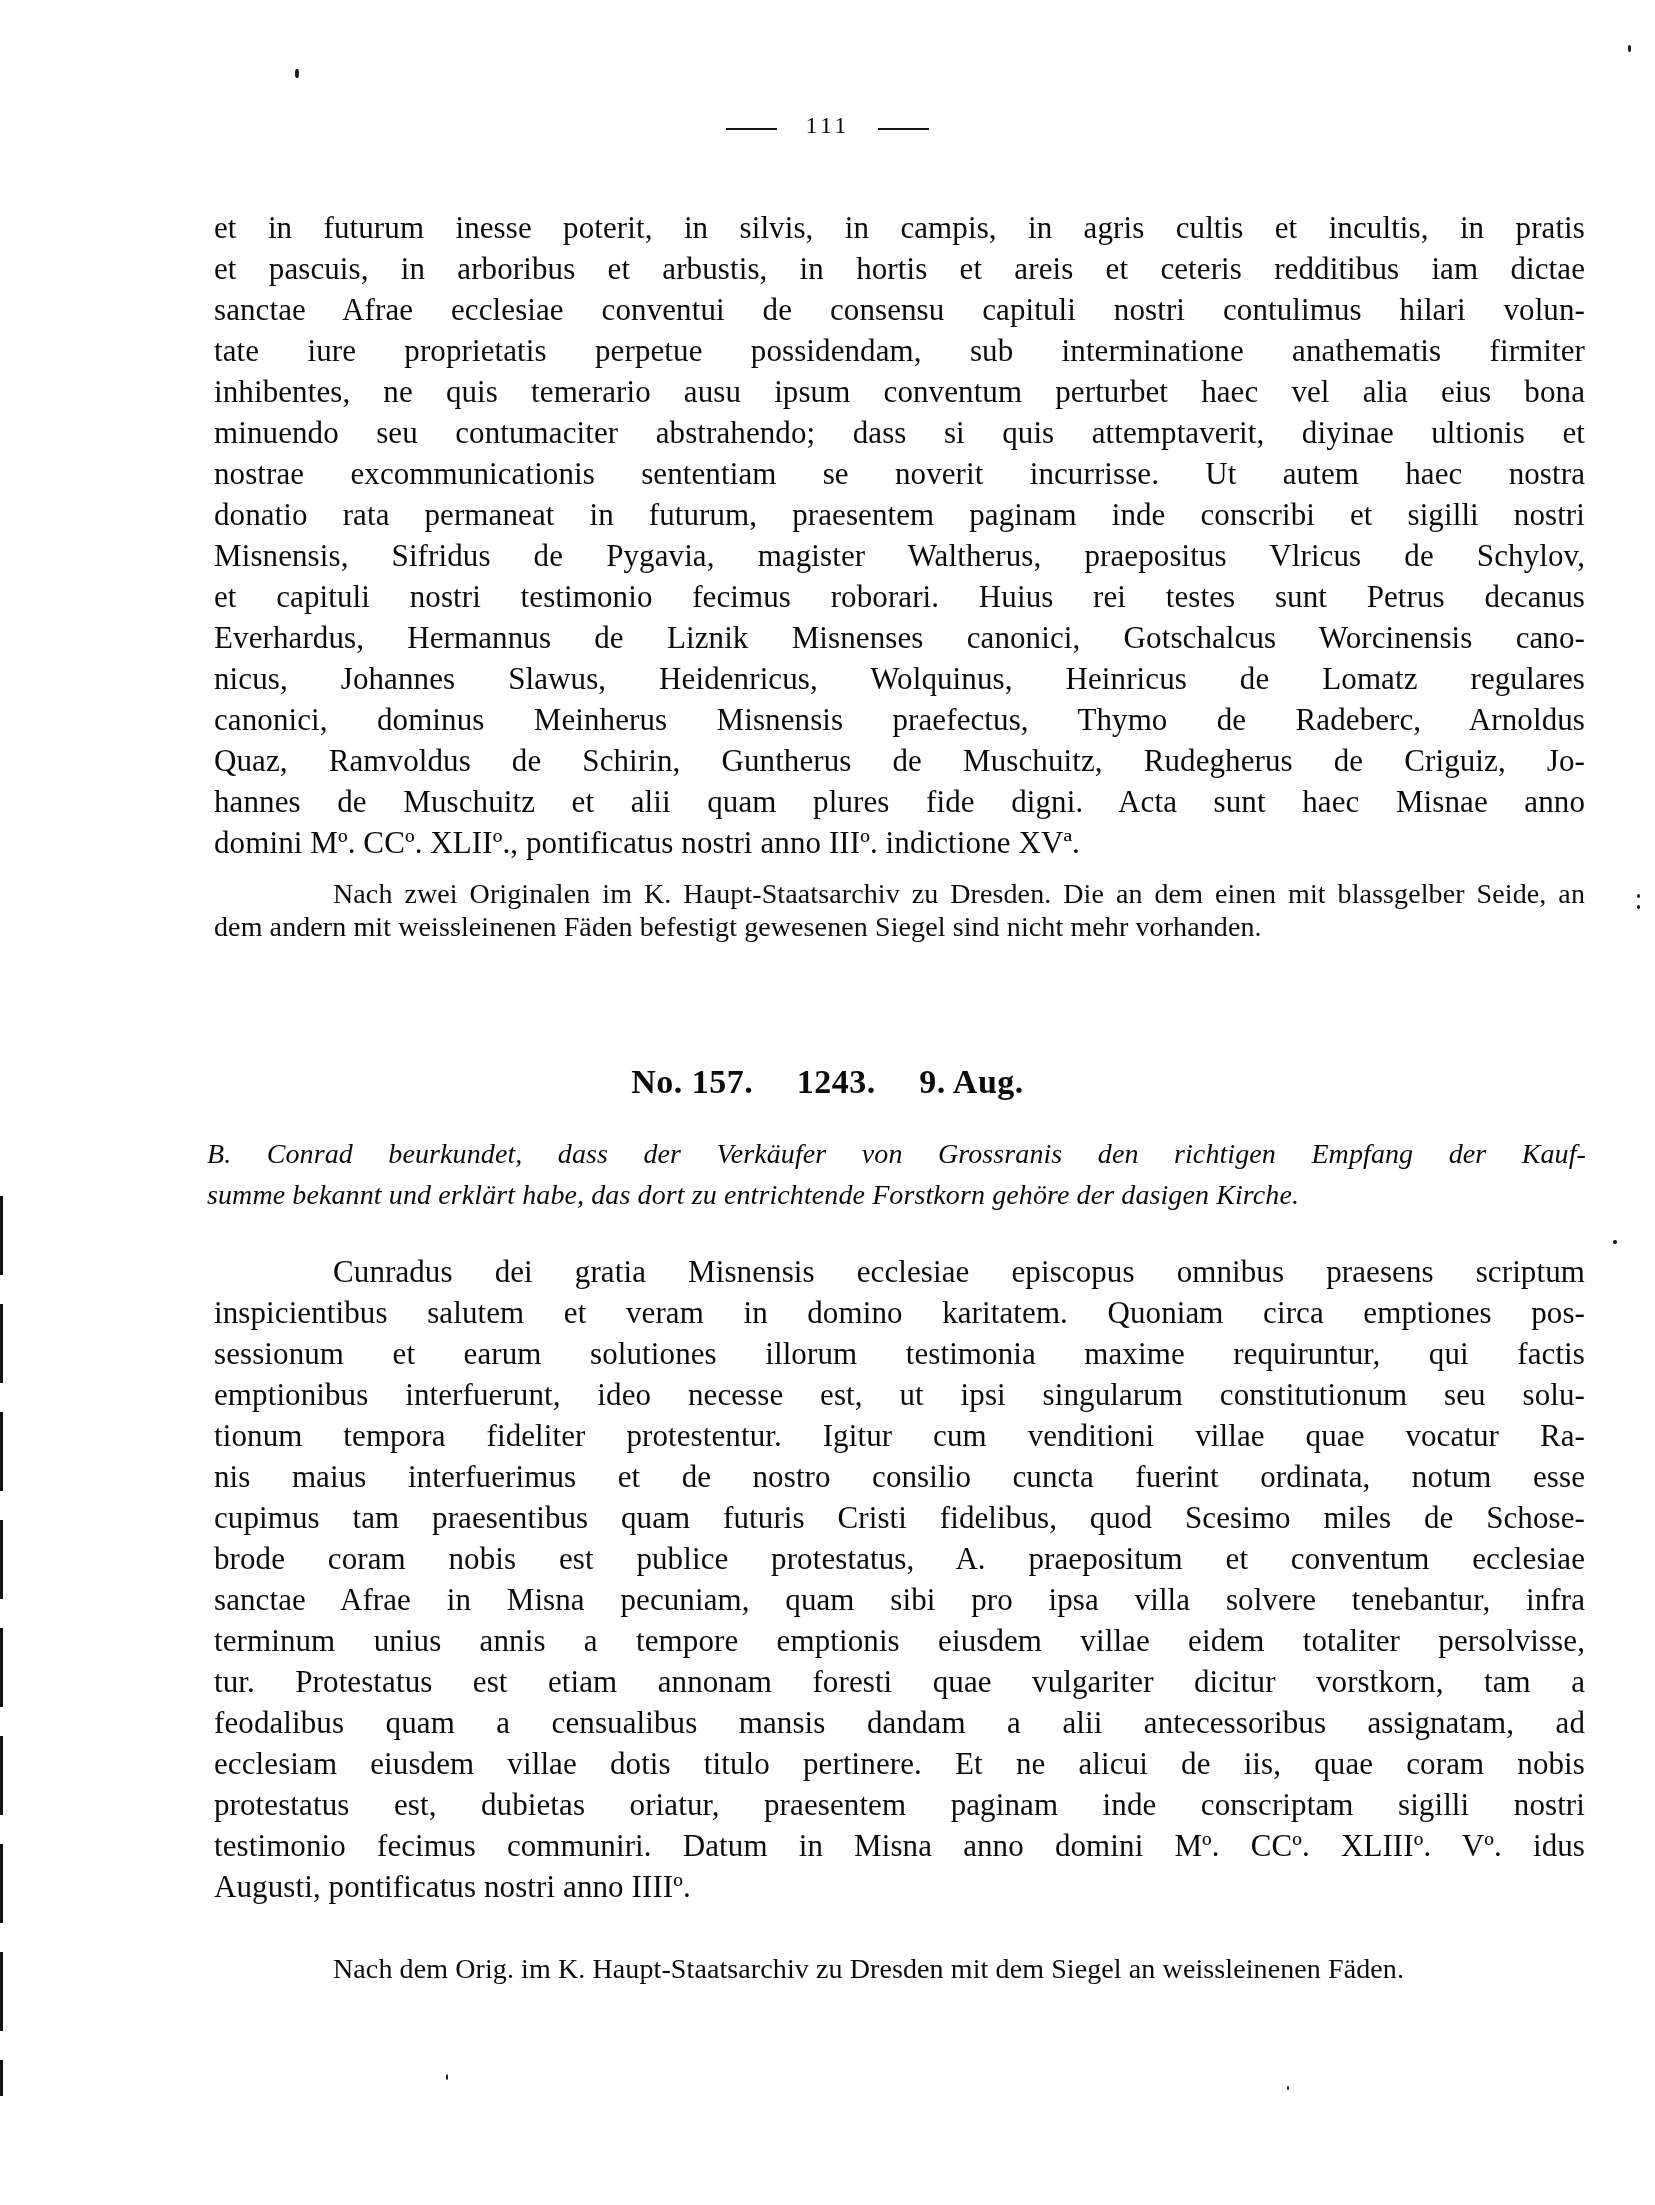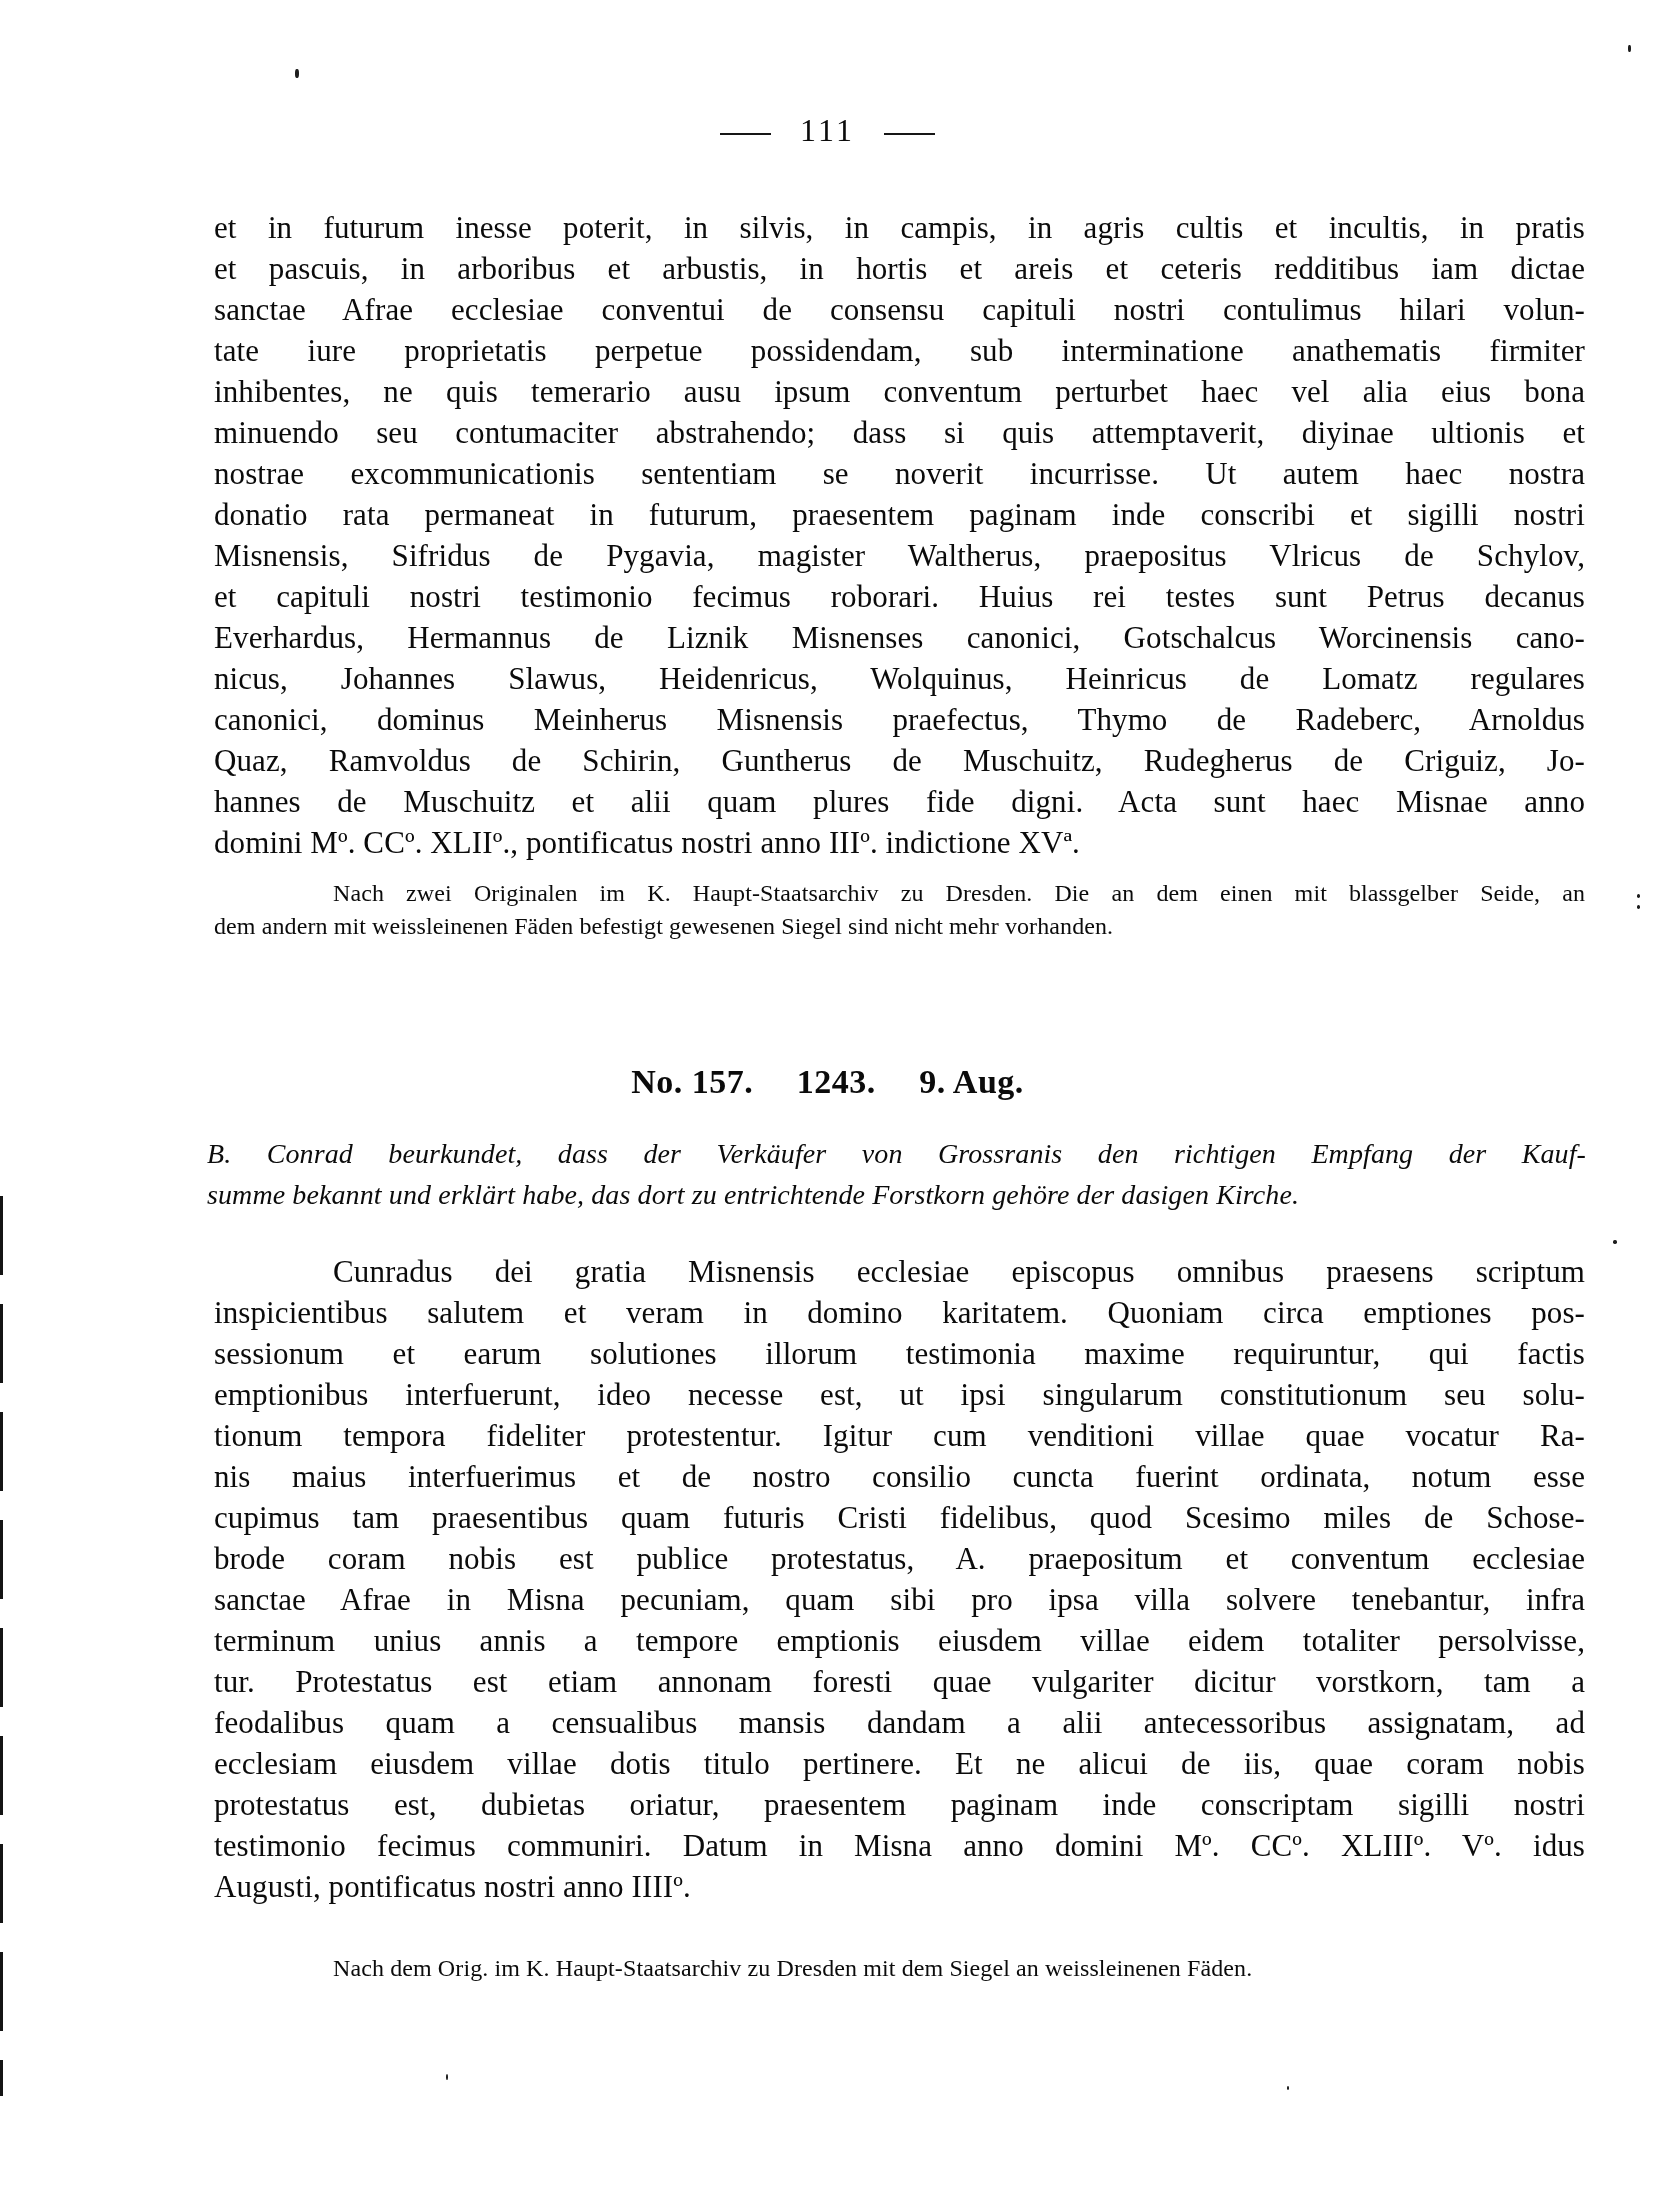--- a/index.html
+++ b/index.html
@@ -12,33 +12,33 @@
     overflow:hidden;
   }
   .page { position:absolute; inset:0; }
 
   
   .pagenum-row {
     position:absolute; top:112px; left:0; width:100%;
     display:flex; justify-content:center; align-items:center; gap:28.5px;
   }
   .rule { width:51px; height:2.6px; background:#161616; margin-top:7.4px; }
-  .pagenum { font-size:32px; letter-spacing:3.2px; }
+  .pagenum { font-size:24px; letter-spacing:3.2px; }
 
   
   .block { position:absolute; left:206px; width:1379px; }
   .tline {
     text-align:justify;
     text-align-last:justify;
     letter-spacing:0.1px;
     white-space:normal;
     margin-left:8px;
   }
   .body-text .tline { font-size:31px; line-height:41px; }
-  .note-text .tline { font-size:24px; line-height:33px; }
+  .note-text .tline { font-size:28px; line-height:33px; }
   .regest .tline   { font-size:28px; line-height:41px; font-style:italic; }
   .tline.lastline  { text-align-last:left; }
   .tline.findent   { text-indent:119px; }
 
   #para1 { top:207px; }
   #note1 { top:877px; }
   #regest { top:1133px; left:199px; width:1387px; }
   #para2 { top:1251px; }
   #note2 { top:1952px; }
 

